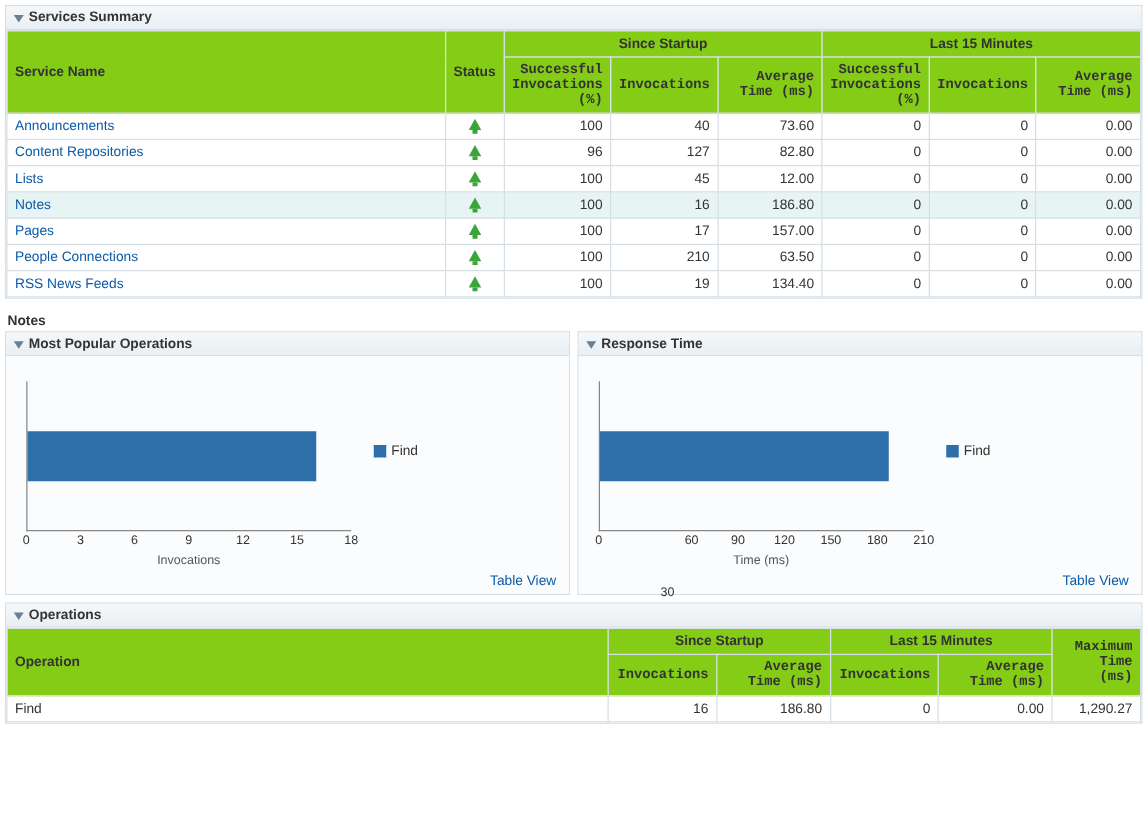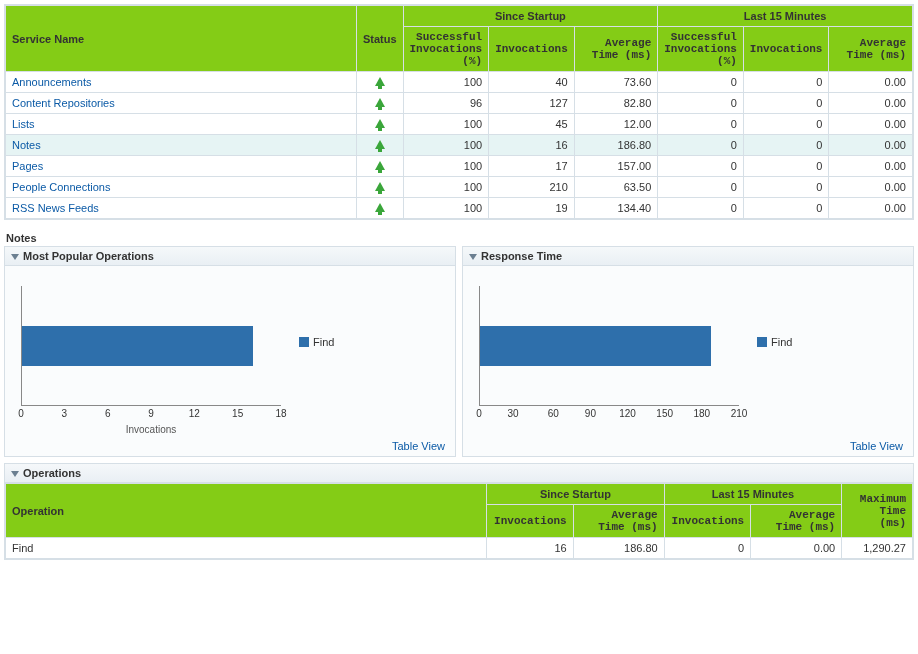--- a/index.html
+++ b/index.html
@@ -105,20 +105,24 @@
   .chart-tick { position:absolute; transform:translateX(-50%); font-size:10px; color:#333; }
   .chart-xlabel { position:absolute; left:0; top:158px; width:260px; text-align:center; font-size:10px; color:#555; margin-left:16px;}
   .table-view-link { position:absolute; right:10px; bottom:4px; color:#0b5aa6; text-decoration:none; font-size:11px; }
   .th-sub { font-size:10px; line-height:1.1;font-family:Liberation Mono, monospace; }
   .th-rt { text-align:right !important; }
 </style>
 </head>
 <body>
 
 <div class="panel">
+  <div class="panel-header">
+    <span class="collapse-icon"></span>
+    <span>Services Summary</span>
+  </div>
   <table class="grid">
     <thead>
       <tr>
         <th rowspan="2" class="left" style="width:420px">Service Name</th>
         <th rowspan="2" style="width:46px">Status</th>
         <th colspan="3">Since Startup</th>
         <th colspan="3">Last 15 Minutes</th>
       </tr>
       <tr>
         <th class="th-sub th-rt" style="width:72px">Successful Invocations (%)</th>
@@ -242,28 +246,29 @@
     <div class="chart-body">
       <div class="chart-plot" id="chart-plot-1">
           <div class="chart-bar" style="left: 0px; top: 40px; width: 231.276px;"></div>
         </div>
       <div class="chart-legend">
         <span class="legend-swatch"></span>
         <span>Find</span>
       </div>
       <div class="chart-ticks" id="chart-ticks-1">
           <span class="chart-tick" style="left: 0px;">0</span>
-          <span class="chart-tick" style="left: 34px;">30</span>
+          <span class="chart-tick" style="left: 55px; margin-top: 42px;">30</span>
           <span class="chart-tick" style="left: 74.2857px;">60</span>
           <span class="chart-tick" style="left: 111.429px;">90</span>
           <span class="chart-tick" style="left: 148.571px;">120</span>
           <span class="chart-tick" style="left: 185.714px;">150</span>
           <span class="chart-tick" style="left: 222.857px;">180</span>
           <span class="chart-tick" style="left: 260px;">210</span>
         </div>
+      <div class="chart-xlabel">Time (ms)</div>
       <a href="#" class="table-view-link">Table View</a>
     </div>
   </div>
 </div>
 
 <div class="panel">
   <div class="panel-header">
     <span class="collapse-icon"></span>
     <span>Operations</span>
   </div>

